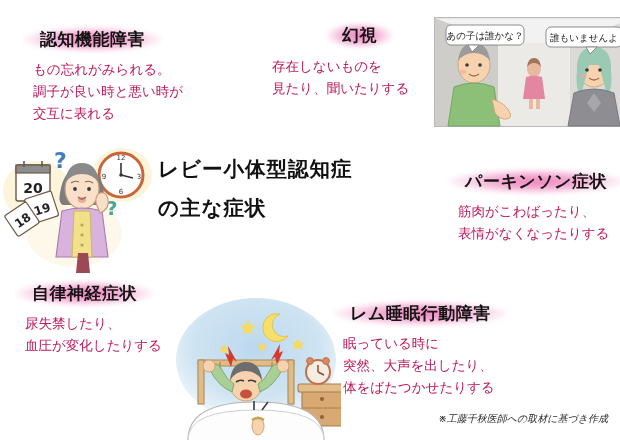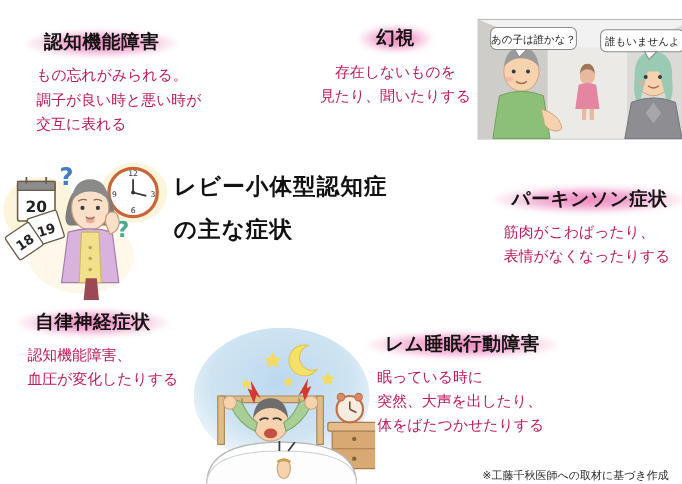--- a/index.html
+++ b/index.html
@@ -93,24 +93,25 @@
     font-weight: bold;
     color: #111111;
     line-height: 1.9;
     letter-spacing: 1px;
   }
 
   
   #footnote {
     position: absolute;
     right: 12px;
-    bottom: 1px;
+    bottom: 14px;
     font-size: 10px;
     color: #2a2a2a;
     white-space: nowrap;
+    font-style: italic;
   }
 
   
   .illus { position: absolute; }
   .illus svg { display: block; }
 </style>
 </head>
 <body>
 
 <div id="canvas">
@@ -131,21 +132,21 @@
       <div>調子が良い時と悪い時が</div>
       <div>交互に表れる</div>
     </div>
   </div>
 
   <div class="block" style="left:272px; top:22px; text-align:center; width:175px;">
     <div class="heading">
       <span class="glow"></span>
       <span class="htext">幻視</span>
     </div>
-    <div class="body-lines" style="margin-top:8px; text-align:center;">
+    <div class="body-lines" style="margin-top:8px; text-align:left;">
       <div>存在しないものを</div>
       <div>見たり、聞いたりする</div>
     </div>
   </div>
 
   <div class="block" style="left:455px; top:168px;">
     <div class="heading">
       <span class="glow"></span>
       <span class="htext">パーキンソン症状</span>
     </div>
@@ -154,21 +155,21 @@
       <div>表情がなくなったりする</div>
     </div>
   </div>
 
   <div class="block" style="left:22px; top:280px;">
     <div class="heading">
       <span class="glow"></span>
       <span class="htext">自律神経症状</span>
     </div>
     <div class="body-lines" style="margin-top:7px; margin-left:3px;">
-      <div>認知機能障害、</div>
+      <div>尿失禁したり、</div>
       <div>血圧が変化したりする</div>
     </div>
   </div>
 
   <div class="block" style="left:340px; top:300px;">
     <div class="heading">
       <span class="glow"></span>
       <span class="htext">レム睡眠行動障害</span>
     </div>
     <div class="body-lines" style="margin-top:7px; margin-left:3px;">

